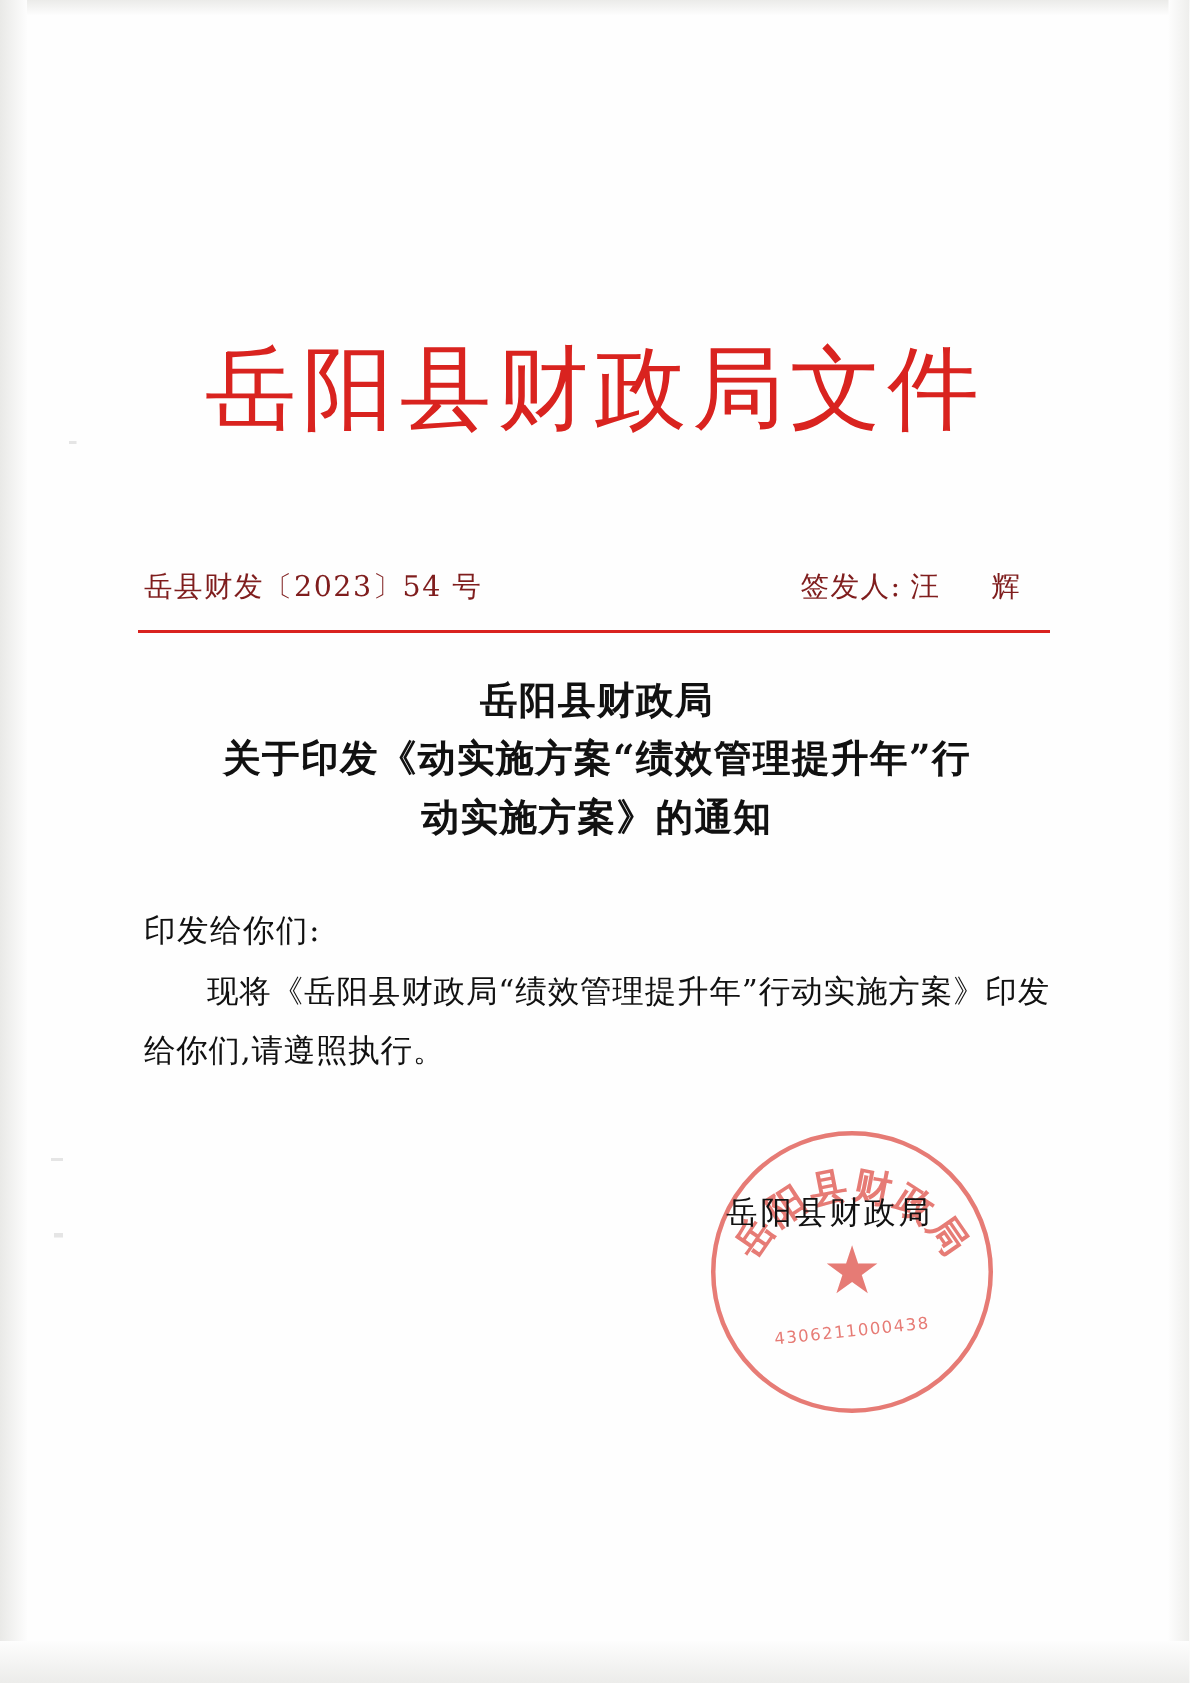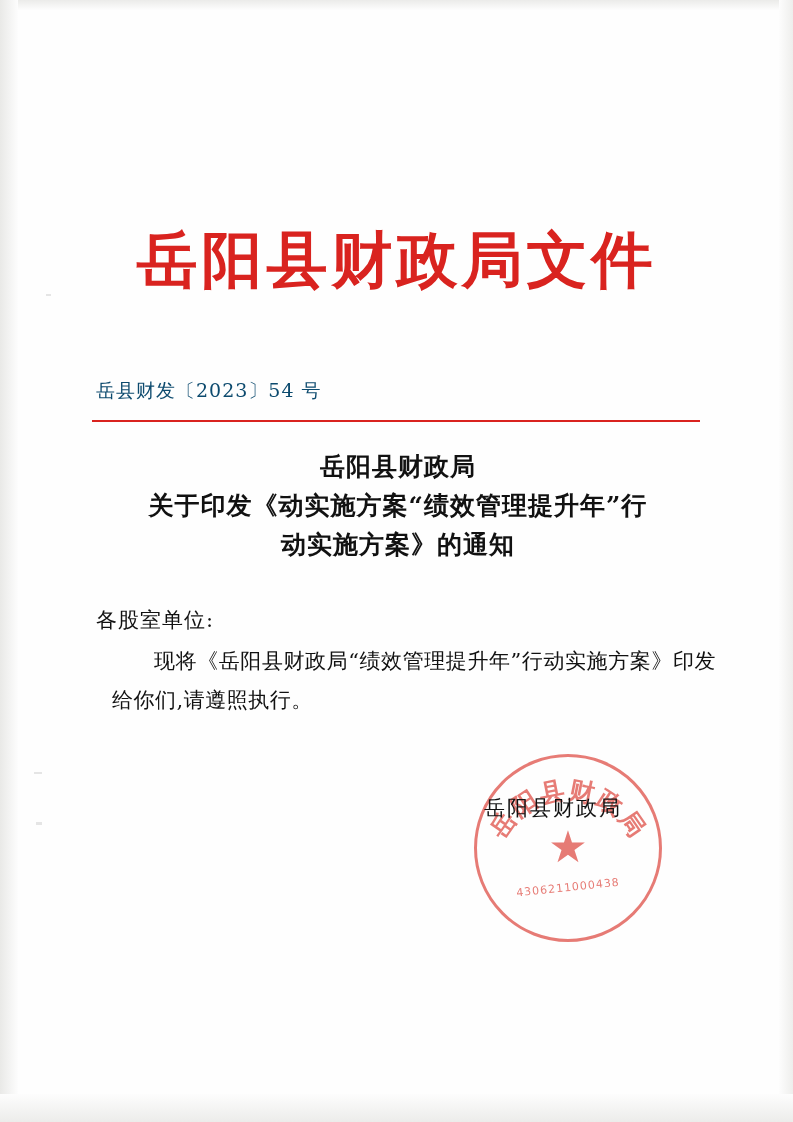--- a/index.html
+++ b/index.html
@@ -60,39 +60,39 @@
 
   
   .masthead {
     position: absolute;
     left: 0;
     top: 228px;
     width: 617px;
     text-align: center;
     color: #d9231f;
     font-family: "DejaVu Serif", "Liberation Serif", serif;
-    font-weight: bold;
+    font-weight: normal;
     font-size: 61px;
     letter-spacing: 4px;
     line-height: 1.05;
     white-space: nowrap;
   }
 
   
   .issue-row {
     position: absolute;
     left: 8px;
     top: 378px;
     width: 600px;
     display: flex;
     justify-content: space-between;
     align-items: baseline;
     font-size: 19px;
     letter-spacing: 1px;
-    color: #0c4a6e;
+    color: #7f1d1d;
   }
   .issue-no {
     font-family: "DejaVu Serif", "Liberation Serif", serif;
   }
   .signer {
     font-family: "DejaVu Serif", "Liberation Serif", serif;
     padding-right: 8px;
   }
   .signer .name {
     letter-spacing: 8px;
@@ -139,21 +139,20 @@
     position: absolute;
     left: 8px;
     top: 642px;
     width: 604px;
     font-size: 21px;
     line-height: 1.85;
     letter-spacing: 0.5px;
     text-indent: 42px;
     font-family: "DejaVu Serif", "Liberation Serif", serif;
     text-align: justify;
-    margin-left: 16px;
   }
 
   
   .sign-block {
     position: absolute;
     left: 340px;
     top: 790px;
     width: 250px;
     text-align: center;
     font-size: 21px;
@@ -240,31 +239,34 @@
   <div class="artifact a1"></div>
   <div class="artifact a2"></div>
   <div class="artifact a3"></div>
 
   <div class="doc-body">
 
     <div class="masthead">岳阳县财政局文件</div>
 
     <div class="issue-row">
       <div class="issue-no">岳县财发〔2023〕54 号</div>
+      <div class="signer">
+        <span>签发人:</span><span class="name">汪　辉</span>
+      </div>
     </div>
 
     <div class="red-rule"></div>
 
     <div class="title-block">
       <span class="title-line-1">岳阳县财政局</span>
       <span class="title-line-2">关于印发《动实施方案“绩效管理提升年”行</span>
       <span class="title-line-3">动实施方案》的通知</span>
     </div>
 
-    <div class="salutation">各股室单位:</div>
+    <div class="salutation">印发给你们:</div>
 
     <div class="para">现将《岳阳县财政局“绩效管理提升年”行动实施方案》印发给你们,请遵照执行。</div>
 
     <div class="seal">
       <div class="seal-inner">
         <svg class="seal-arc" viewBox="0 0 182 182">
           <defs>
             <path id="arcpath" d="M 22,100 A 70,70 0 0 1 160,100"></path>
           </defs>
           <text>

